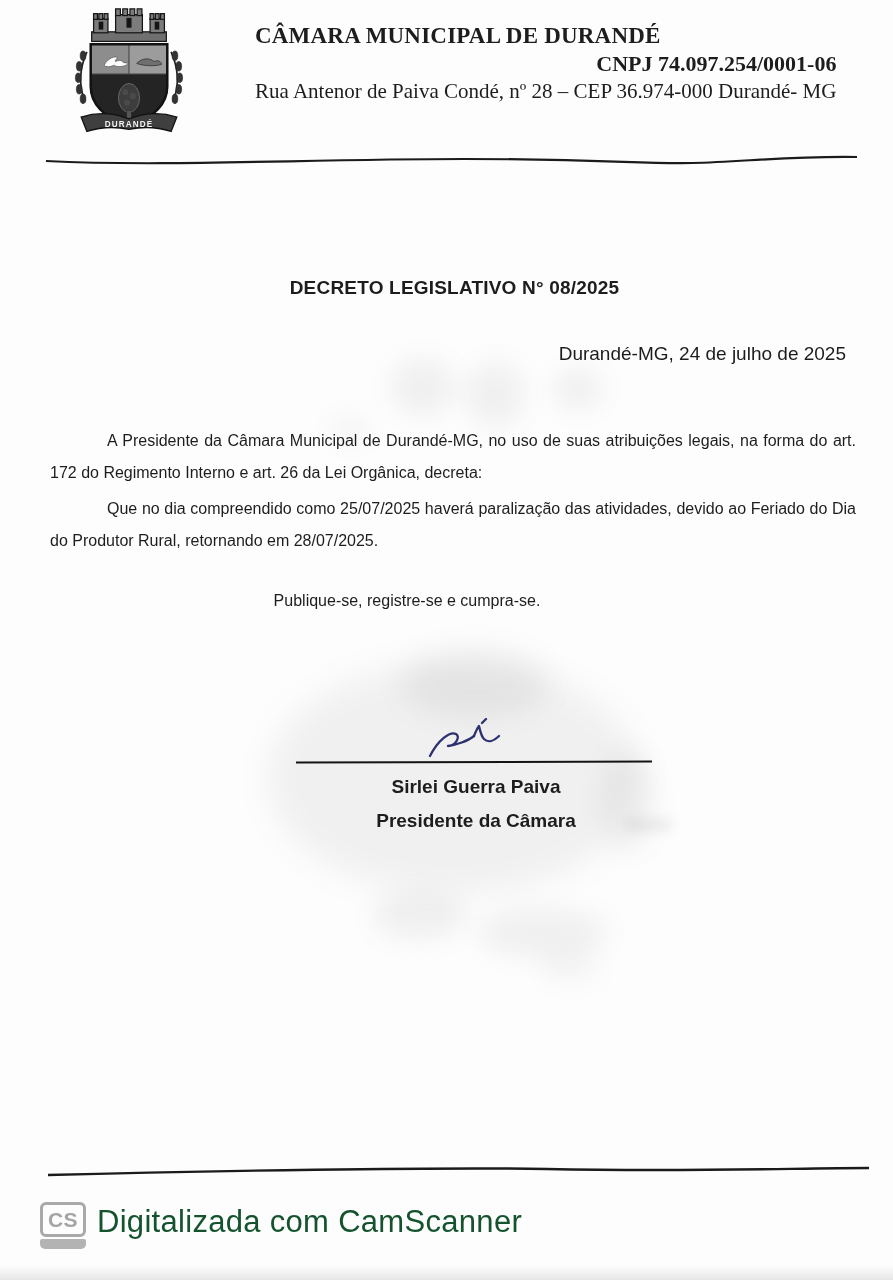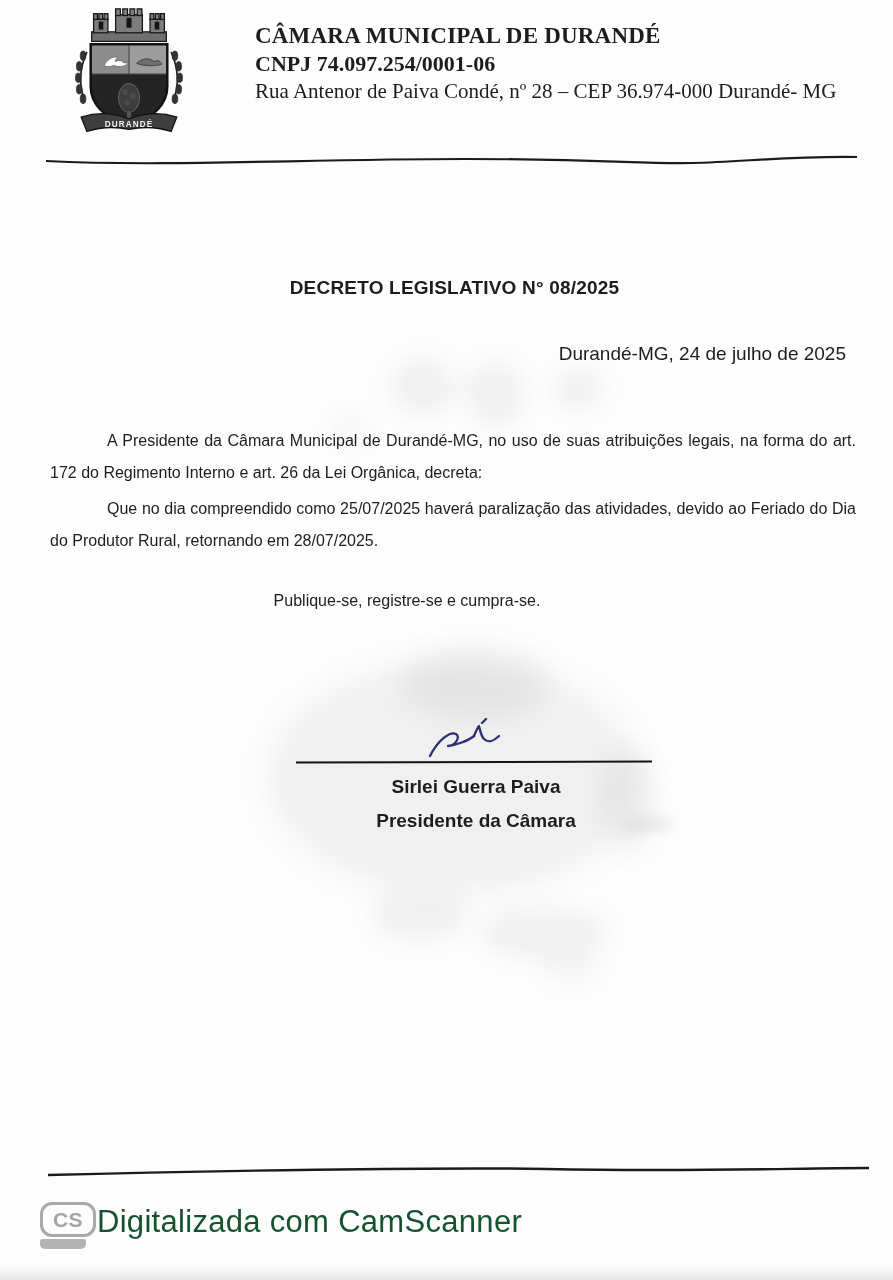--- a/index.html
+++ b/index.html
@@ -9,21 +9,21 @@
     margin:0 auto;
     background:#fdfdfd;
     overflow:hidden;
     font-family:"Liberation Sans","DejaVu Sans",sans-serif;
     color:#1d1d1d;
   }
   
   .crest{position:absolute;left:60px;top:6px;width:138px;height:134px;}
   .header-text{position:absolute;left:212px;top:21px;font-family:"Liberation Serif","DejaVu Serif",serif;margin-left:43px;}
   .org-name{font-size:23px;font-weight:bold;letter-spacing:.2px;line-height:29px;white-space:nowrap;}
-  .cnpj{font-size:22px;font-weight:bold;line-height:28px;white-space:nowrap;}
+  .cnpj{font-size:22px;font-weight:bold;line-height:28px;white-space:nowrap;text-align:right;}
   .addr{font-size:21px;line-height:27px;white-space:nowrap;}
   .tel{font-size:21px;line-height:27px;white-space:nowrap;}
   .rule-top{position:absolute;left:44px;top:151px;width:816px;height:20px;}
   .rule-bottom{position:absolute;left:46px;top:1163px;width:826px;height:18px;}
   
   .doc-title{
     position:absolute;left:0;top:277px;width:893px;padding-left:16px;box-sizing:border-box;
     text-align:center;font-size:19px;font-weight:bold;letter-spacing:.2px;
   }
   .dateline{position:absolute;right:47px;top:343px;font-size:19px;margin-left:44px;}
@@ -33,21 +33,21 @@
   .p2{top:477px;}
   .p3{top:569px;left:107px;width:600px;text-align:center;}
   .closing{position:absolute;left:173px;top:639px;font-size:19px;font-weight:bold;}
   
   .sig-script{position:absolute;left:424px;top:718px;width:84px;height:48px;}
   .sig-line{position:absolute;left:296px;top:761px;width:356px;height:2.4px;background:#141414;transform:rotate(-.15deg);}
   .sig-name{position:absolute;left:286px;top:776px;width:380px;text-align:center;font-size:19px;font-weight:bold;}
   .sig-role{position:absolute;left:286px;top:810px;width:380px;text-align:center;font-size:19px;font-weight:bold;}
   
   .cs-badge{position:absolute;left:40px;top:1202px;width:46px;height:48px;}
-  .cs-box{box-sizing:border-box;width:56px;height:35px;border:3.5px solid #a9a9a9;border-radius:12px;
+  .cs-box{box-sizing:border-box;width:46px;height:35px;border:3.5px solid #a9a9a9;border-radius:6px;
           display:flex;align-items:center;justify-content:center;
           font-size:21px;font-weight:bold;color:#a4a4a4;letter-spacing:.5px;}
   .cs-bar{margin-top:2px;width:46px;height:10px;background:#b3b3b3;border-radius:2px 2px 5px 5px;}
   .wm-text{position:absolute;left:97px;top:1204px;font-size:31px;color:#14532d;letter-spacing:.3px;white-space:nowrap;}
   
   .ghost{position:absolute;background:rgba(0,0,0,.05);filter:blur(12px);border-radius:50%;pointer-events:none;}
   .bottom-band{position:absolute;left:0;bottom:0;width:893px;height:15px;
     background:linear-gradient(to bottom, rgba(0,0,0,0), rgba(0,0,0,.09));pointer-events:none;}
 </style>
 </head>

